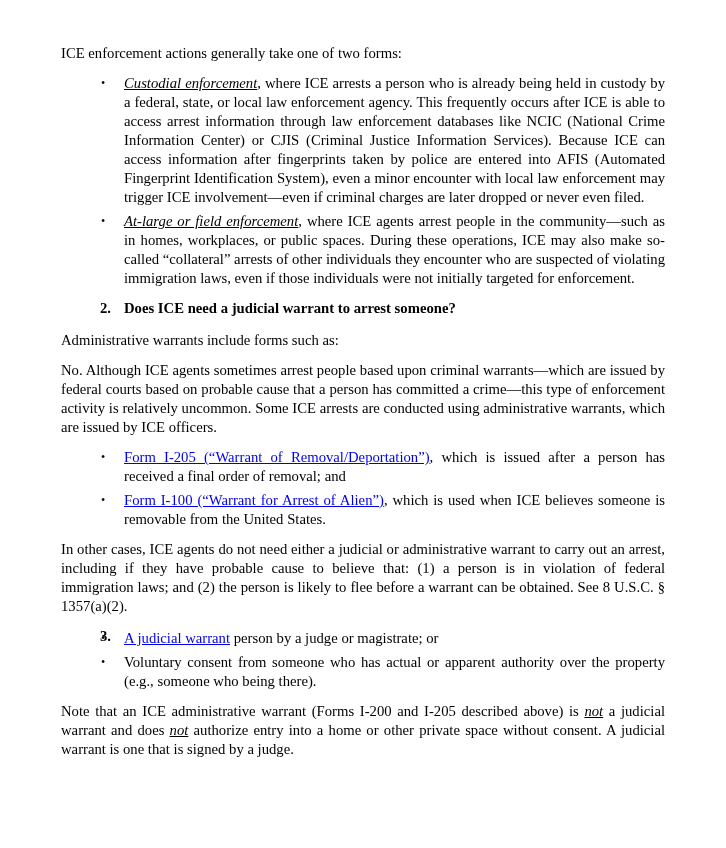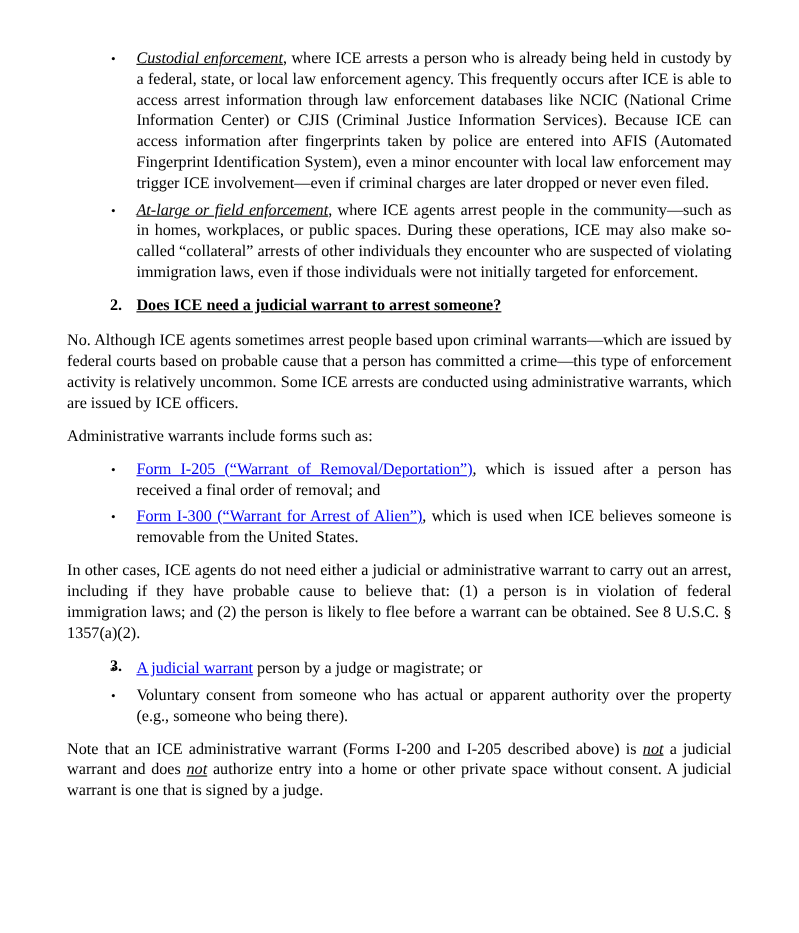--- a/index.html
+++ b/index.html
@@ -38,39 +38,40 @@
   h2.heading {
     position: relative;
     font-size: 14.7px;
     line-height: 19px;
     font-weight: bold;
     margin: 2px 0 13px 0;
     padding-left: 63px;
     text-align: left;
   }
   .hnum { position: absolute; left: 39px; top: 0; }
-  .htext { text-decoration: underline; }
+  .htext { }
   .u { text-decoration: underline; font-style: italic; }
   .i { }
   a.lnk { color: var(--link-color, #0000EE); text-decoration: underline; cursor: pointer; }
 </style>
 </head>
 <body style="background: rgb(255, 255, 255); color: rgb(0, 0, 0);">
 
 <main class="page" id="doc-page">
+    <p class="para"><span>ICE enforcement actions generally take one of two forms:</span></p>
     <ul class="blist">
       <li><span class="bullet">•</span><span class="u">Custodial enforcement</span><span>, where ICE arrests a person who is already being held in custody by a federal, state, or local law enforcement agency. This frequently occurs after ICE is able to access arrest information through law enforcement databases like NCIC (National Crime Information Center) or CJIS (Criminal Justice Information Services). Because ICE can access information after fingerprints taken by police are entered into AFIS (Automated Fingerprint Identification System), even a minor encounter with local law enforcement may trigger ICE involvement—even if criminal charges are later dropped or never even filed.</span></li>
       <li><span class="bullet">•</span><span class="u">At-large or field enforcement</span><span>, where ICE agents arrest people in the community—such as in homes, workplaces, or public spaces. During these operations, ICE may also make so-called “collateral” arrests of other individuals they encounter who are suspected of violating immigration laws, even if those individuals were not initially targeted for enforcement.</span></li>
     </ul>
     <h2 class="heading"><span class="hnum">2.</span><span class="htext">Does ICE need a judicial warrant to arrest someone?</span></h2>
+    <p class="para"><span>Administrative warrants include forms such as:</span></p>
     <p class="para"><span>No. Although ICE agents sometimes arrest people based upon criminal warrants—which are issued by federal courts based on probable cause that a person has committed a crime—this type of enforcement activity is relatively uncommon. Some ICE arrests are conducted using administrative warrants, which are issued by ICE officers.</span></p>
-    <p class="para"><span>Administrative warrants include forms such as:</span></p>
     <ul class="blist">
       <li><span class="bullet">•</span><a class="lnk" href="#">Form I-205 (“Warrant of Removal/Deportation”)</a><span>, which is issued after a person has received a final order of removal; and</span></li>
-      <li><span class="bullet">•</span><a class="lnk" href="#">Form I-300 (“Warrant for Arrest of Alien”)</a><span>, which is used when ICE believes someone is removable from the United States.</span></li>
+      <li><span class="bullet">•</span><a class="lnk" href="#">Form I-100 (“Warrant for Arrest of Alien”)</a><span>, which is used when ICE believes someone is removable from the United States.</span></li>
     </ul>
     <p class="para"><span>In other cases, ICE agents do not need either a judicial or administrative warrant to carry out an arrest, including if they have probable cause to believe that: (1) a person is in violation of federal immigration laws; and (2) the person is likely to flee before a warrant can be obtained. </span><span class="i">See</span><span> 8 U.S.C. § 1357(a)(2).</span></p>
     <h2 class="heading"><span class="hnum">3.</span></h2>
     <ul class="blist">
       <li><span class="bullet">•</span><a class="lnk" href="#">A judicial warrant</a><span> person by a judge or magistrate; or</span></li>
       <li><span class="bullet">•</span><span>Voluntary consent from someone who has actual or apparent authority over the property (e.g., someone who being there).</span></li>
     </ul>
     <p class="para"><span>Note that an ICE administrative warrant (Forms I-200 and I-205 described above) is </span><span class="u">not</span><span> a judicial warrant and does </span><span class="u">not</span><span> authorize entry into a home or other private space without consent. A judicial warrant is one that is signed by a judge.</span></p>
   </main>
 

